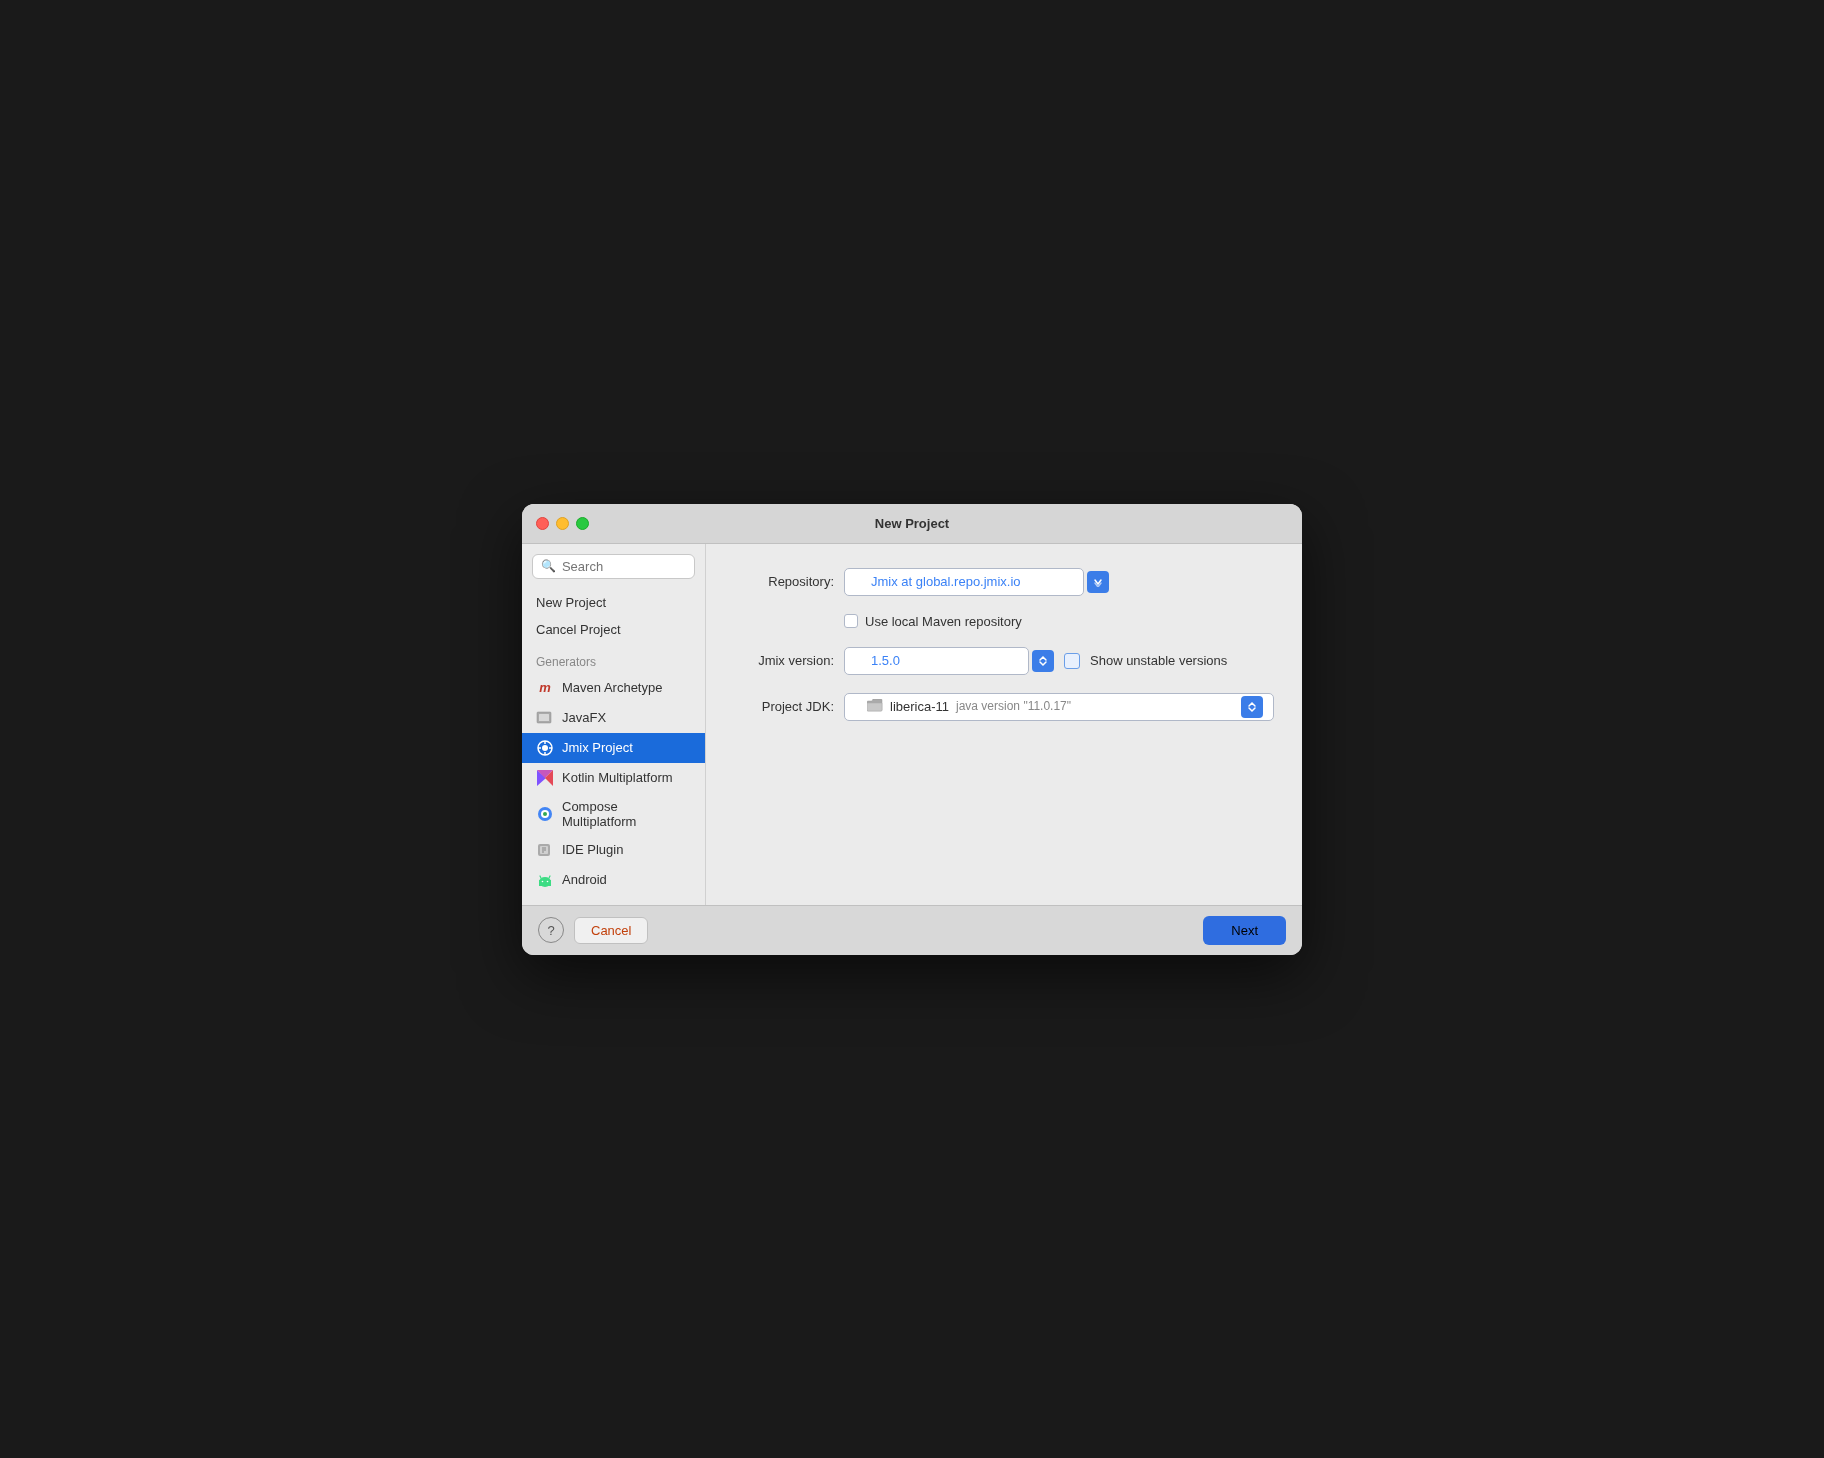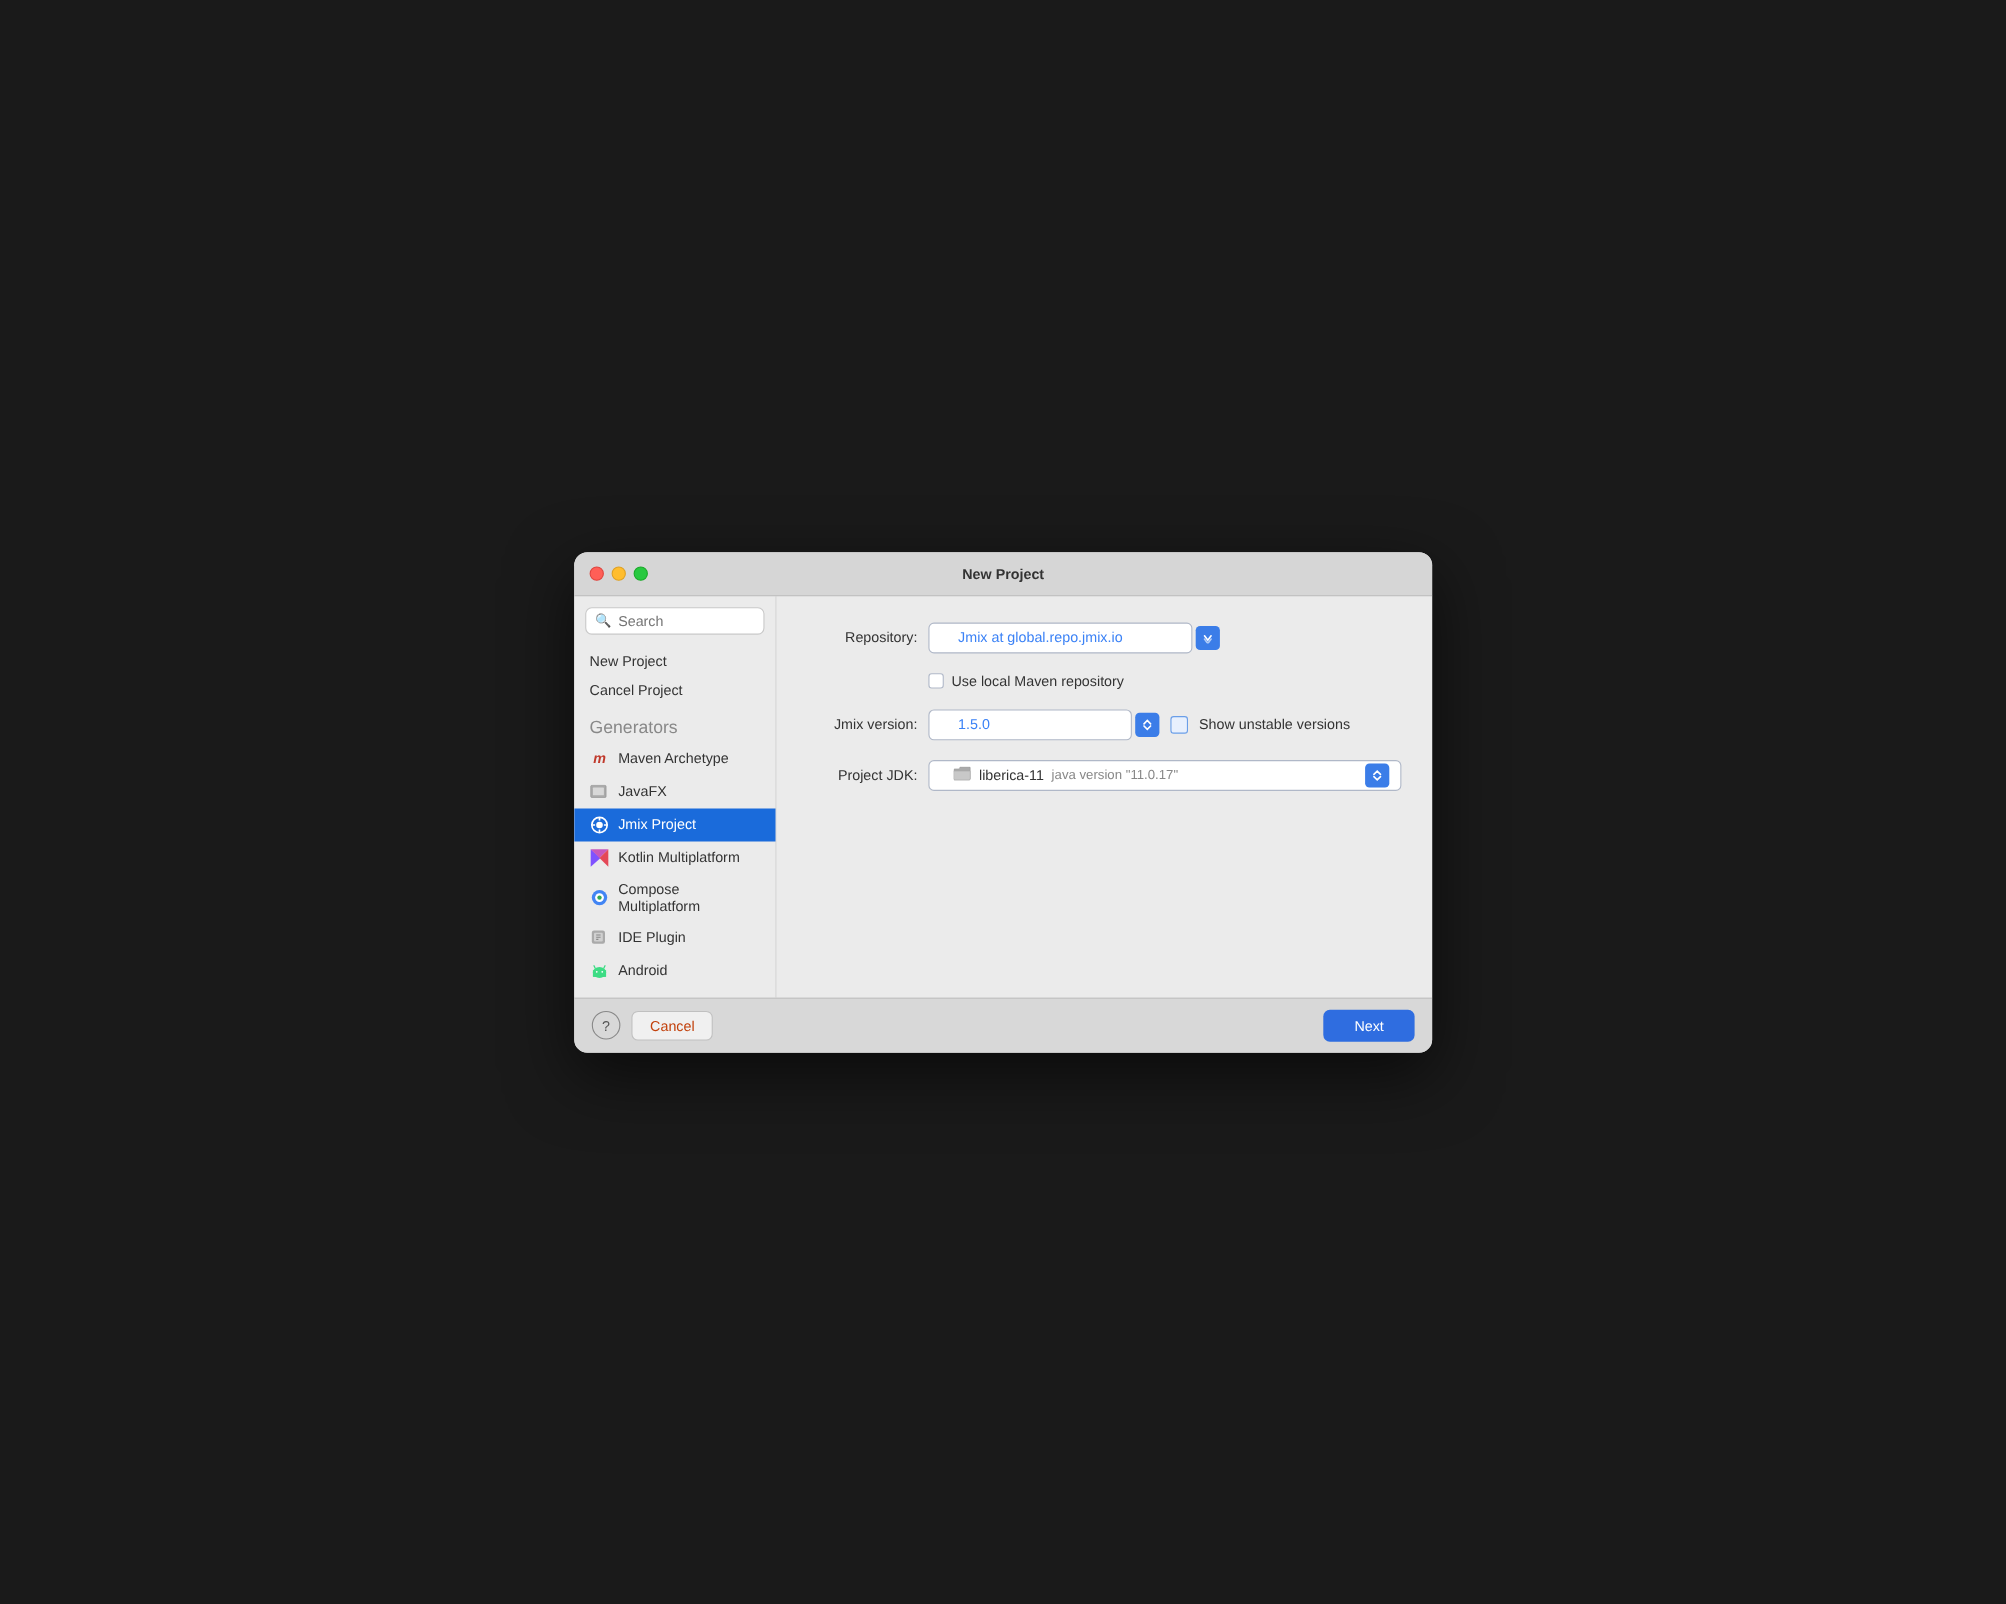--- a/index.html
+++ b/index.html
@@ -97,21 +97,21 @@
       align-items: center;
       gap: 8px;
       border-radius: 0;
     }
     .sidebar-item.active {
       background: #1a6bdb;
       color: #fff;
     }
     .sidebar-section-label {
       padding: 12px 14px 4px 14px;
-      font-size: 16px;
+      font-size: 12px;
       color: #888;
       font-weight: 500;
     }
     .sidebar-icon {
       width: 18px;
       height: 18px;
       display: flex;
       align-items: center;
       justify-content: center;
       font-size: 13px;
@@ -265,21 +265,21 @@
       color: #c2410c;
       cursor: pointer;
     }
     .next-btn {
       background: #2f6de0;
       border: none;
       border-radius: 6px;
       padding: 7px 28px;
       font-size: 13px;
       font-weight: 500;
-      color: #ffffff;
+      color: #000000;
       cursor: pointer;
     }
 
     
     .maven-icon {
       width: 18px;
       height: 18px;
       color: #c0392b;
       font-weight: 700;
       font-size: 13px;

